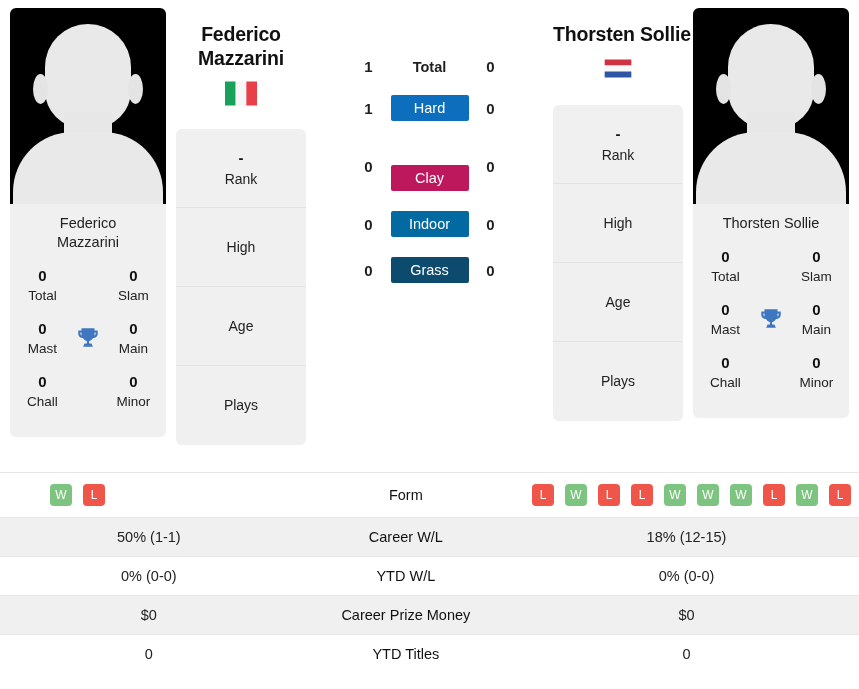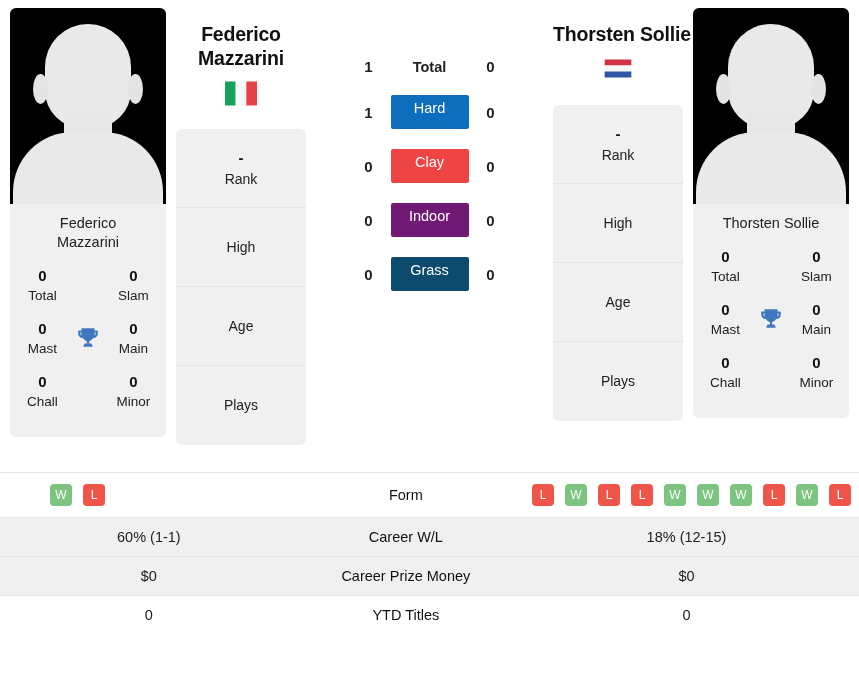--- a/index.html
+++ b/index.html
@@ -176,21 +176,21 @@
     text-align: center;
     font-size: 14.5px;
     font-weight: bold;
     color: #1f1f1f;
   }
   .surface-badge {
     width: 78px;
     text-align: center;
     font-size: 14.5px;
     color: #ffffff;
-    padding: 5px 0 12px;
+    padding: 5px 0 4px;
     border-radius: 2px;
     line-height: 17px;
   }
 
   
   .cmp-table { width: 100%; border-collapse: collapse; }
   .cmp-table tr { border-top: 1px solid #e6e6e6; }
   .cmp-table tr.shaded { background: #f0f0f0; }
   .cmp-table td {
     padding: 11px 8px;
@@ -321,27 +321,27 @@
       </div>
 
       <div class="h2h-row">
         <div class="h2h-score">1</div>
         <div class="surface-badge" id="badge-hard" style="background: rgb(13, 110, 189);">Hard</div>
         <div class="h2h-score">0</div>
       </div>
 
       <div class="h2h-row">
         <div class="h2h-score">0</div>
-        <div class="surface-badge" id="badge-clay" style="background: #ef4444;">Clay</div>
+        <div class="surface-badge" id="badge-clay" style="background: #be185d; margin-top: 24px;">Clay</div>
         <div class="h2h-score">0</div>
       </div>
 
       <div class="h2h-row">
         <div class="h2h-score">0</div>
-        <div class="surface-badge" id="badge-indoor" style="background: #701a75;">Indoor</div>
+        <div class="surface-badge" id="badge-indoor" style="background: #0369a1;">Indoor</div>
         <div class="h2h-score">0</div>
       </div>
 
       <div class="h2h-row">
         <div class="h2h-score">0</div>
         <div class="surface-badge" id="badge-grass" style="background: #0c4a6e;">Grass</div>
         <div class="h2h-score">0</div>
       </div>
     </div>
 
@@ -443,23 +443,28 @@
               <div class="form-badge w">W</div>
               <div class="form-badge w">W</div>
               <div class="form-badge w">W</div>
               <div class="form-badge l">L</div>
               <div class="form-badge w">W</div>
               <div class="form-badge l">L</div>
             </div>
         </td>
       </tr>
       <tr class="shaded">
-        <td class="side">60% (1-1)</td>
+        <td class="side">50% (1-1)</td>
         <td class="label">Career W/L</td>
         <td class="side">18% (12-15)</td>
+      </tr>
+      <tr>
+        <td class="side">0% (0-0)</td>
+        <td class="label">YTD W/L</td>
+        <td class="side">0% (0-0)</td>
       </tr>
       <tr class="shaded">
         <td class="side">$0</td>
         <td class="label">Career Prize Money</td>
         <td class="side">$0</td>
       </tr>
       <tr>
         <td class="side">0</td>
         <td class="label">YTD Titles</td>
         <td class="side">0</td>

